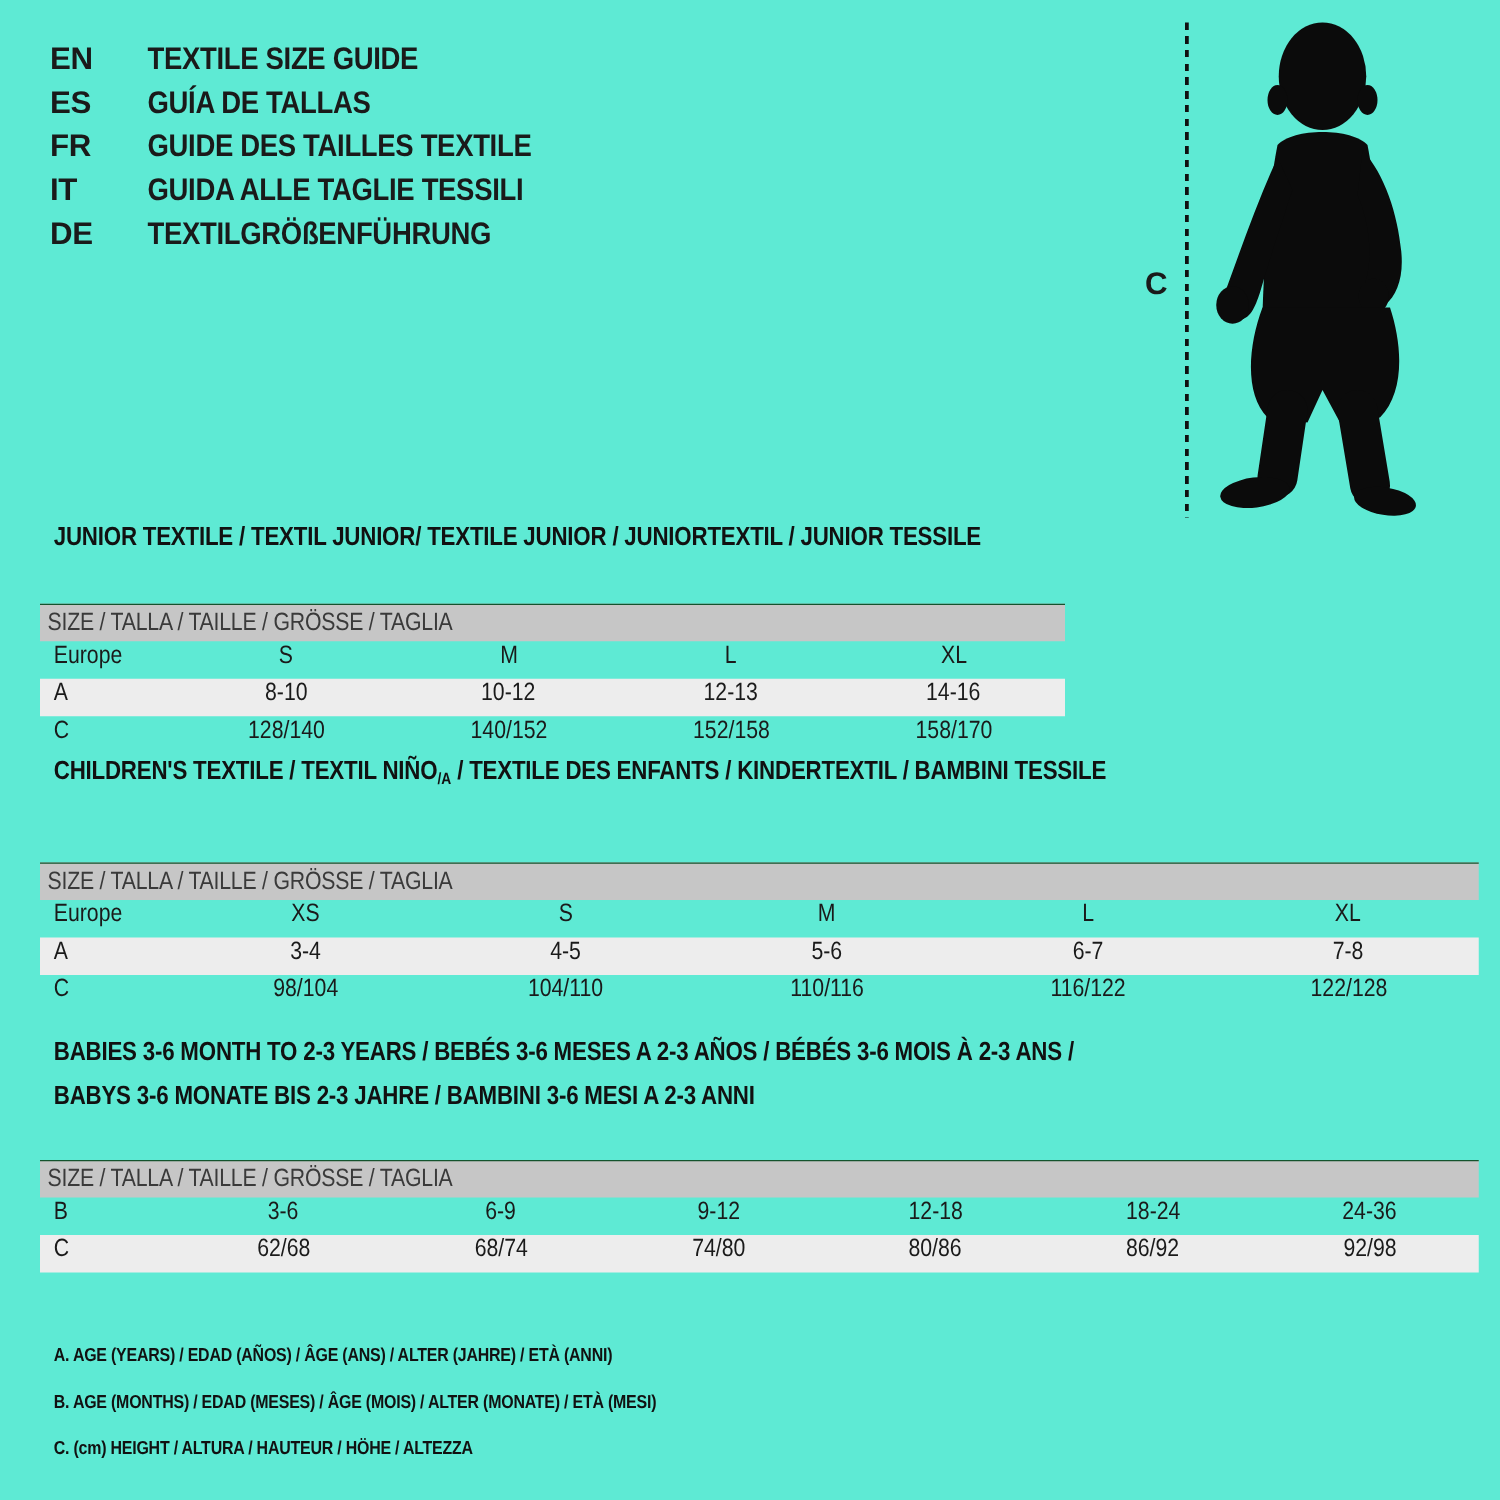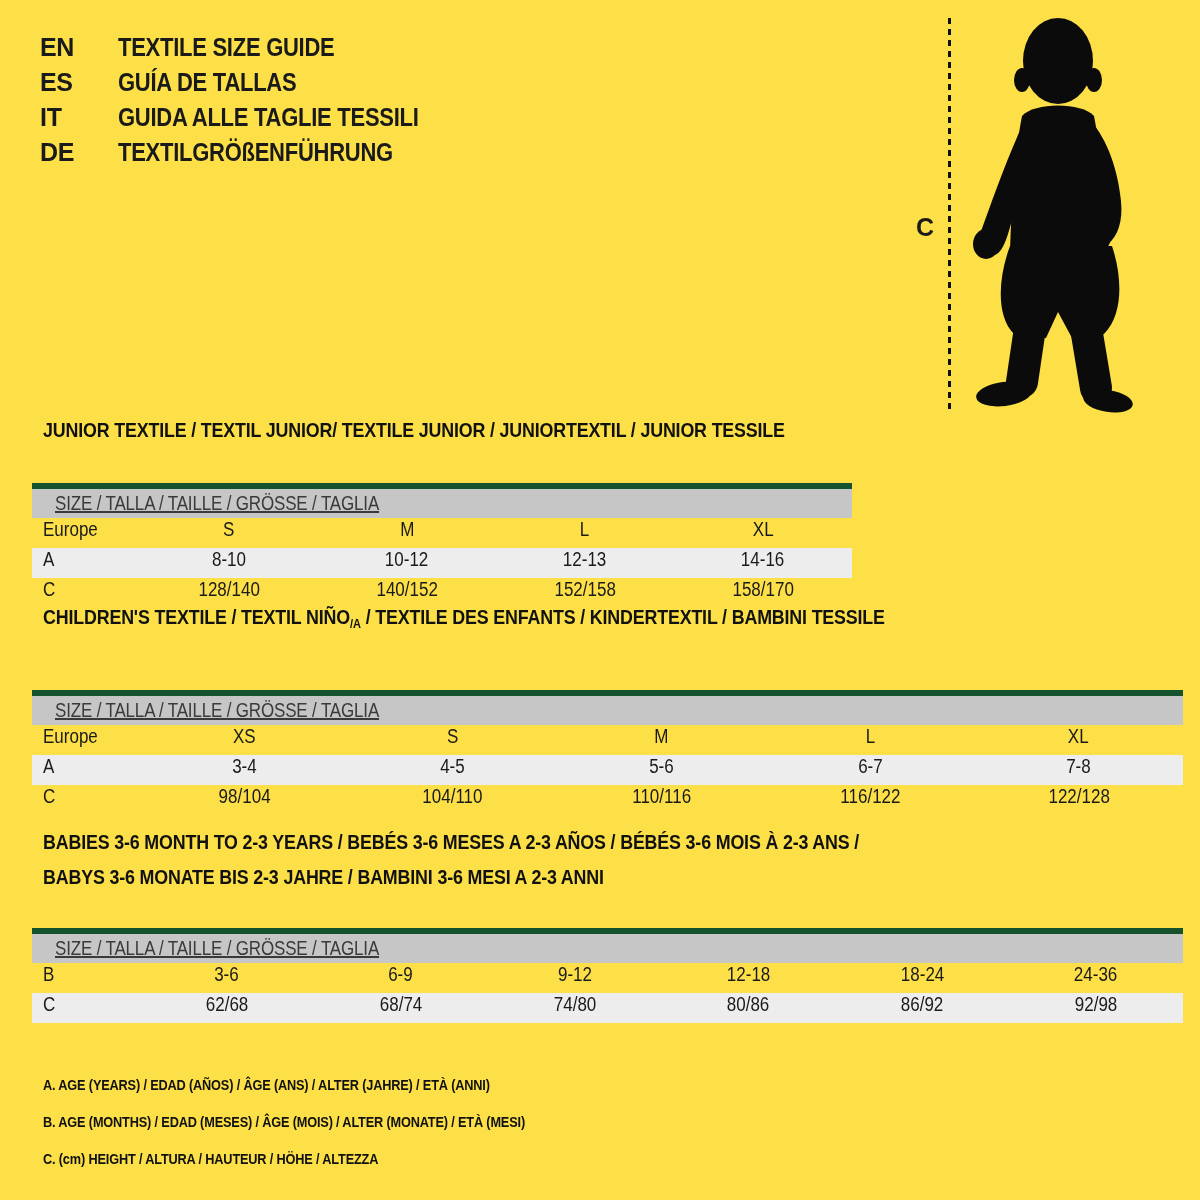--- a/index.html
+++ b/index.html
@@ -1,18 +1,18 @@
 <!DOCTYPE html>
 <html><head>
 <meta charset="utf-8">
 <style>
   html,body { margin:0; padding:0; }
   .page {
     position:relative; width:1200px; height:1200px;
-    background:#fde047; overflow:hidden;
+    background:#5eead4; overflow:hidden;
     font-family:"Liberation Sans", sans-serif;
     color:#1a1a1a;
     -webkit-font-smoothing:antialiased;
   }
   
   .cx  { display:inline-block; transform:scaleX(0.85); transform-origin:0 50%; white-space:nowrap; }
   .cx-c{ display:inline-block; transform:scaleX(0.85); transform-origin:50% 50%; white-space:nowrap; }
   .cx-w{ display:inline-block; transform:scaleX(0.88); transform-origin:0 50%; white-space:nowrap; }
 
   
@@ -28,23 +28,23 @@
   }
   .baby-svg { position:absolute; left:966px; top:16px; width:170px; height:398px; }
 
   
   .sec-title { position:absolute; left:43px; font-weight:bold; font-size:21px; letter-spacing:-0.2px; color:#111; }
   .sub-a { font-size:13px; vertical-align:-4px; letter-spacing:0; }
 
   
   .sg-table { position:absolute; left:32px; }
   .banner {
-    height:29px; background:#c6c6c6; border-top:6px solid #14532d;
-    display:flex; align-items:center; padding-left:23px;
-    font-size:20px; color:#3a3a3a; letter-spacing:-0.2px;text-decoration:underline;
+    height:29px; background:#c6c6c6; border-top:1px solid #14532d;
+    display:flex; align-items:center; padding-left:6px;
+    font-size:20px; color:#3a3a3a; letter-spacing:-0.2px;
   }
   .t-row { display:flex; height:30px; font-size:20px; }
   .t-row.shade { background:#ededed; }
   .t-label { flex:0 0 97px; padding-left:11px; text-align:left; }
   .t-cell { flex:1 1 0; text-align:center; }
 
   
   .legend { position:absolute; left:43px; top:1066px; }
   .legend-line { height:37px; display:flex; align-items:center; font-weight:bold; font-size:15px; letter-spacing:-0.2px; color:#111; }
 </style>
@@ -54,20 +54,24 @@
 <div class="page">
 
   <div class="langs">
     <div class="lang-row">
       <span class="lang-code">EN</span>
       <span class="cx-w">TEXTILE SIZE GUIDE</span>
     </div>
     <div class="lang-row">
       <span class="lang-code">ES</span>
       <span class="cx-w">GUÍA DE TALLAS</span>
+    </div>
+    <div class="lang-row">
+      <span class="lang-code">FR</span>
+      <span class="cx-w">GUIDE DES TAILLES TEXTILE</span>
     </div>
     <div class="lang-row">
       <span class="lang-code">IT</span>
       <span class="cx-w">GUIDA ALLE TAGLIE TESSILI</span>
     </div>
     <div class="lang-row">
       <span class="lang-code">DE</span>
       <span class="cx-w">TEXTILGRÖßENFÜHRUNG</span>
     </div>
   </div>

